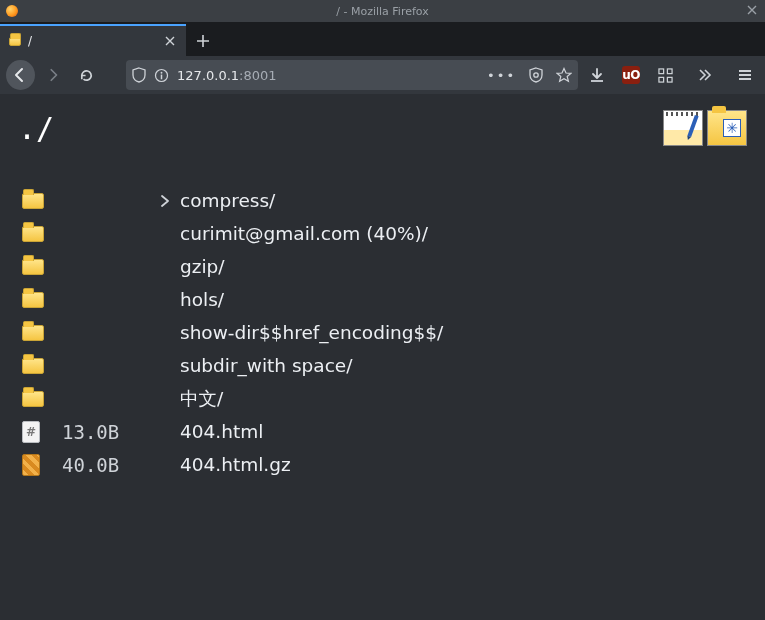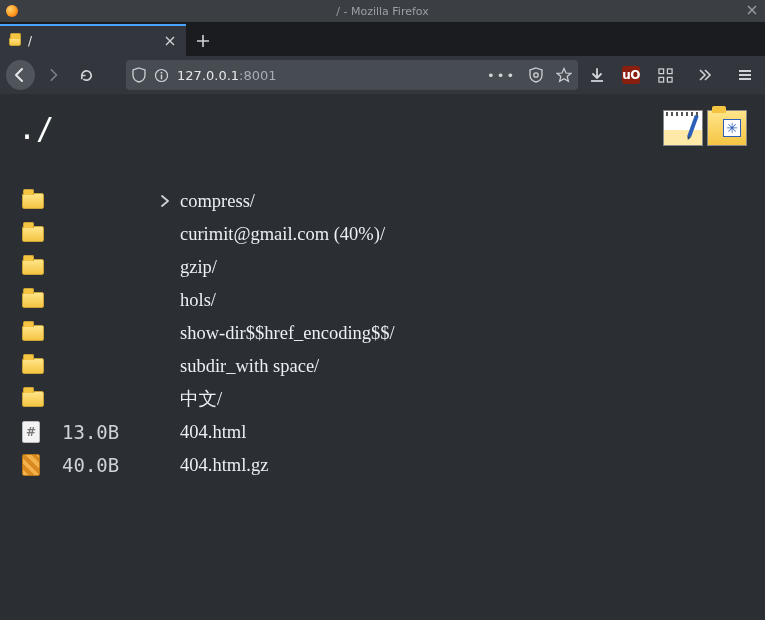--- a/index.html
+++ b/index.html
@@ -48,21 +48,21 @@
   .sq.newf { background: linear-gradient(#ffe58a,#f5c542); position:relative; }
   .sq.newf::before { content:""; position:absolute; top:-5px; left:4px; width:14px; height:7px; background:#f5c542; border-radius:2px 2px 0 0;}
   .sq.newf .badge { position:absolute; width:18px; height:18px; background:#fff; border:1px solid #2b5fb8; right:5px; top:8px; display:flex; align-items:center; justify-content:center; color:#2b5fb8; font-size:14px; font-weight:bold; }
 
   .listing { margin-top: 22px; }
   .row { display:flex; align-items:center; height: 33px; }
   .col-icon { width: 44px; display:flex; justify-content:flex-start; padding-left:4px; }
   .col-size { width: 88px; font-family: "DejaVu Sans Mono", monospace; font-size: 19px; color:#cfd3d8; text-align:left; }
   .col-expand { width: 30px; display:flex; justify-content:center; color:#cfd3d8; }
   .col-name { font-size: 18.5px; color:#eceff3; }
-  .col-name a { color: inherit; text-decoration: none; font-family: Liberation Serif, serif; }
+  .col-name a { color: inherit; text-decoration: none; }
 
   
   .fico { width:22px; height:16px; background: linear-gradient(#ffe58a,#f5c542); border-radius:2px; position:relative; border:1px solid #caa436; }
   .fico::before { content:""; position:absolute; top:-5px; left:0; width:9px; height:5px; background:#f5c542; border:1px solid #caa436; border-bottom:none; border-radius:2px 2px 0 0; }
 
   
   .hico { width:18px; height:22px; background:#f3f3f3; border:1px solid #b9bcc0; border-radius:2px; position:relative; display:flex; align-items:center; justify-content:center; color:#777; font-size:12px; font-weight:bold; }
   
   .gico { width:18px; height:22px; background: repeating-linear-gradient(45deg,#f2b14a 0 4px,#d98a20 4px 8px); border:1px solid #b3761b; border-radius:2px; }
 

